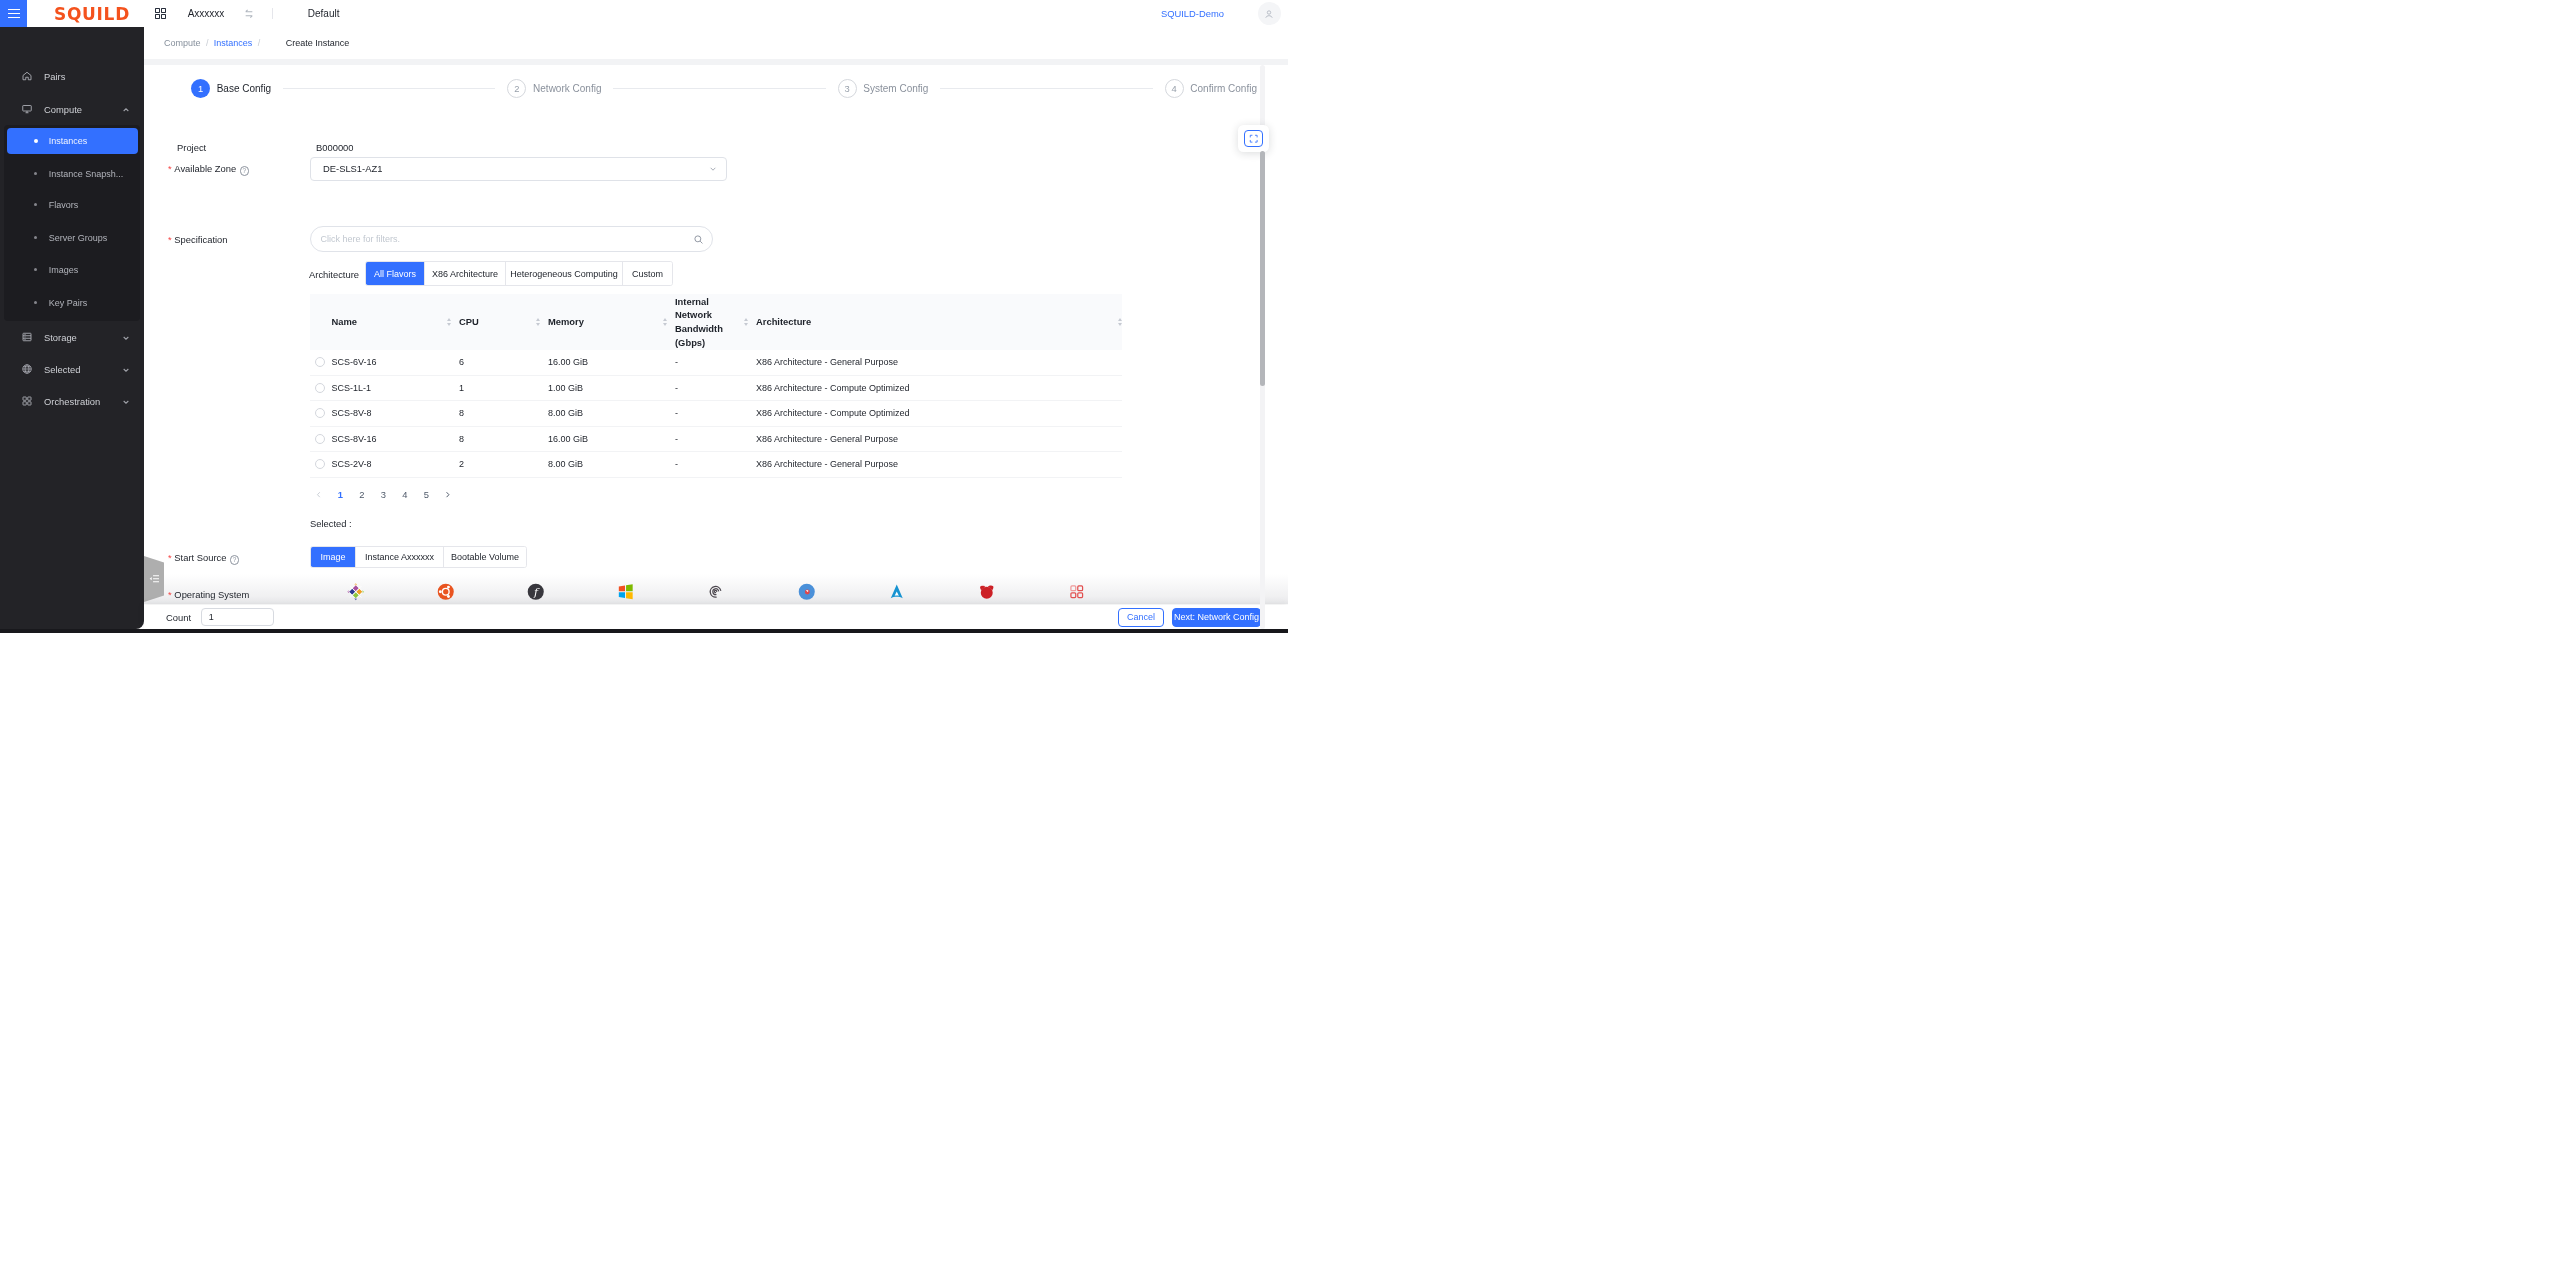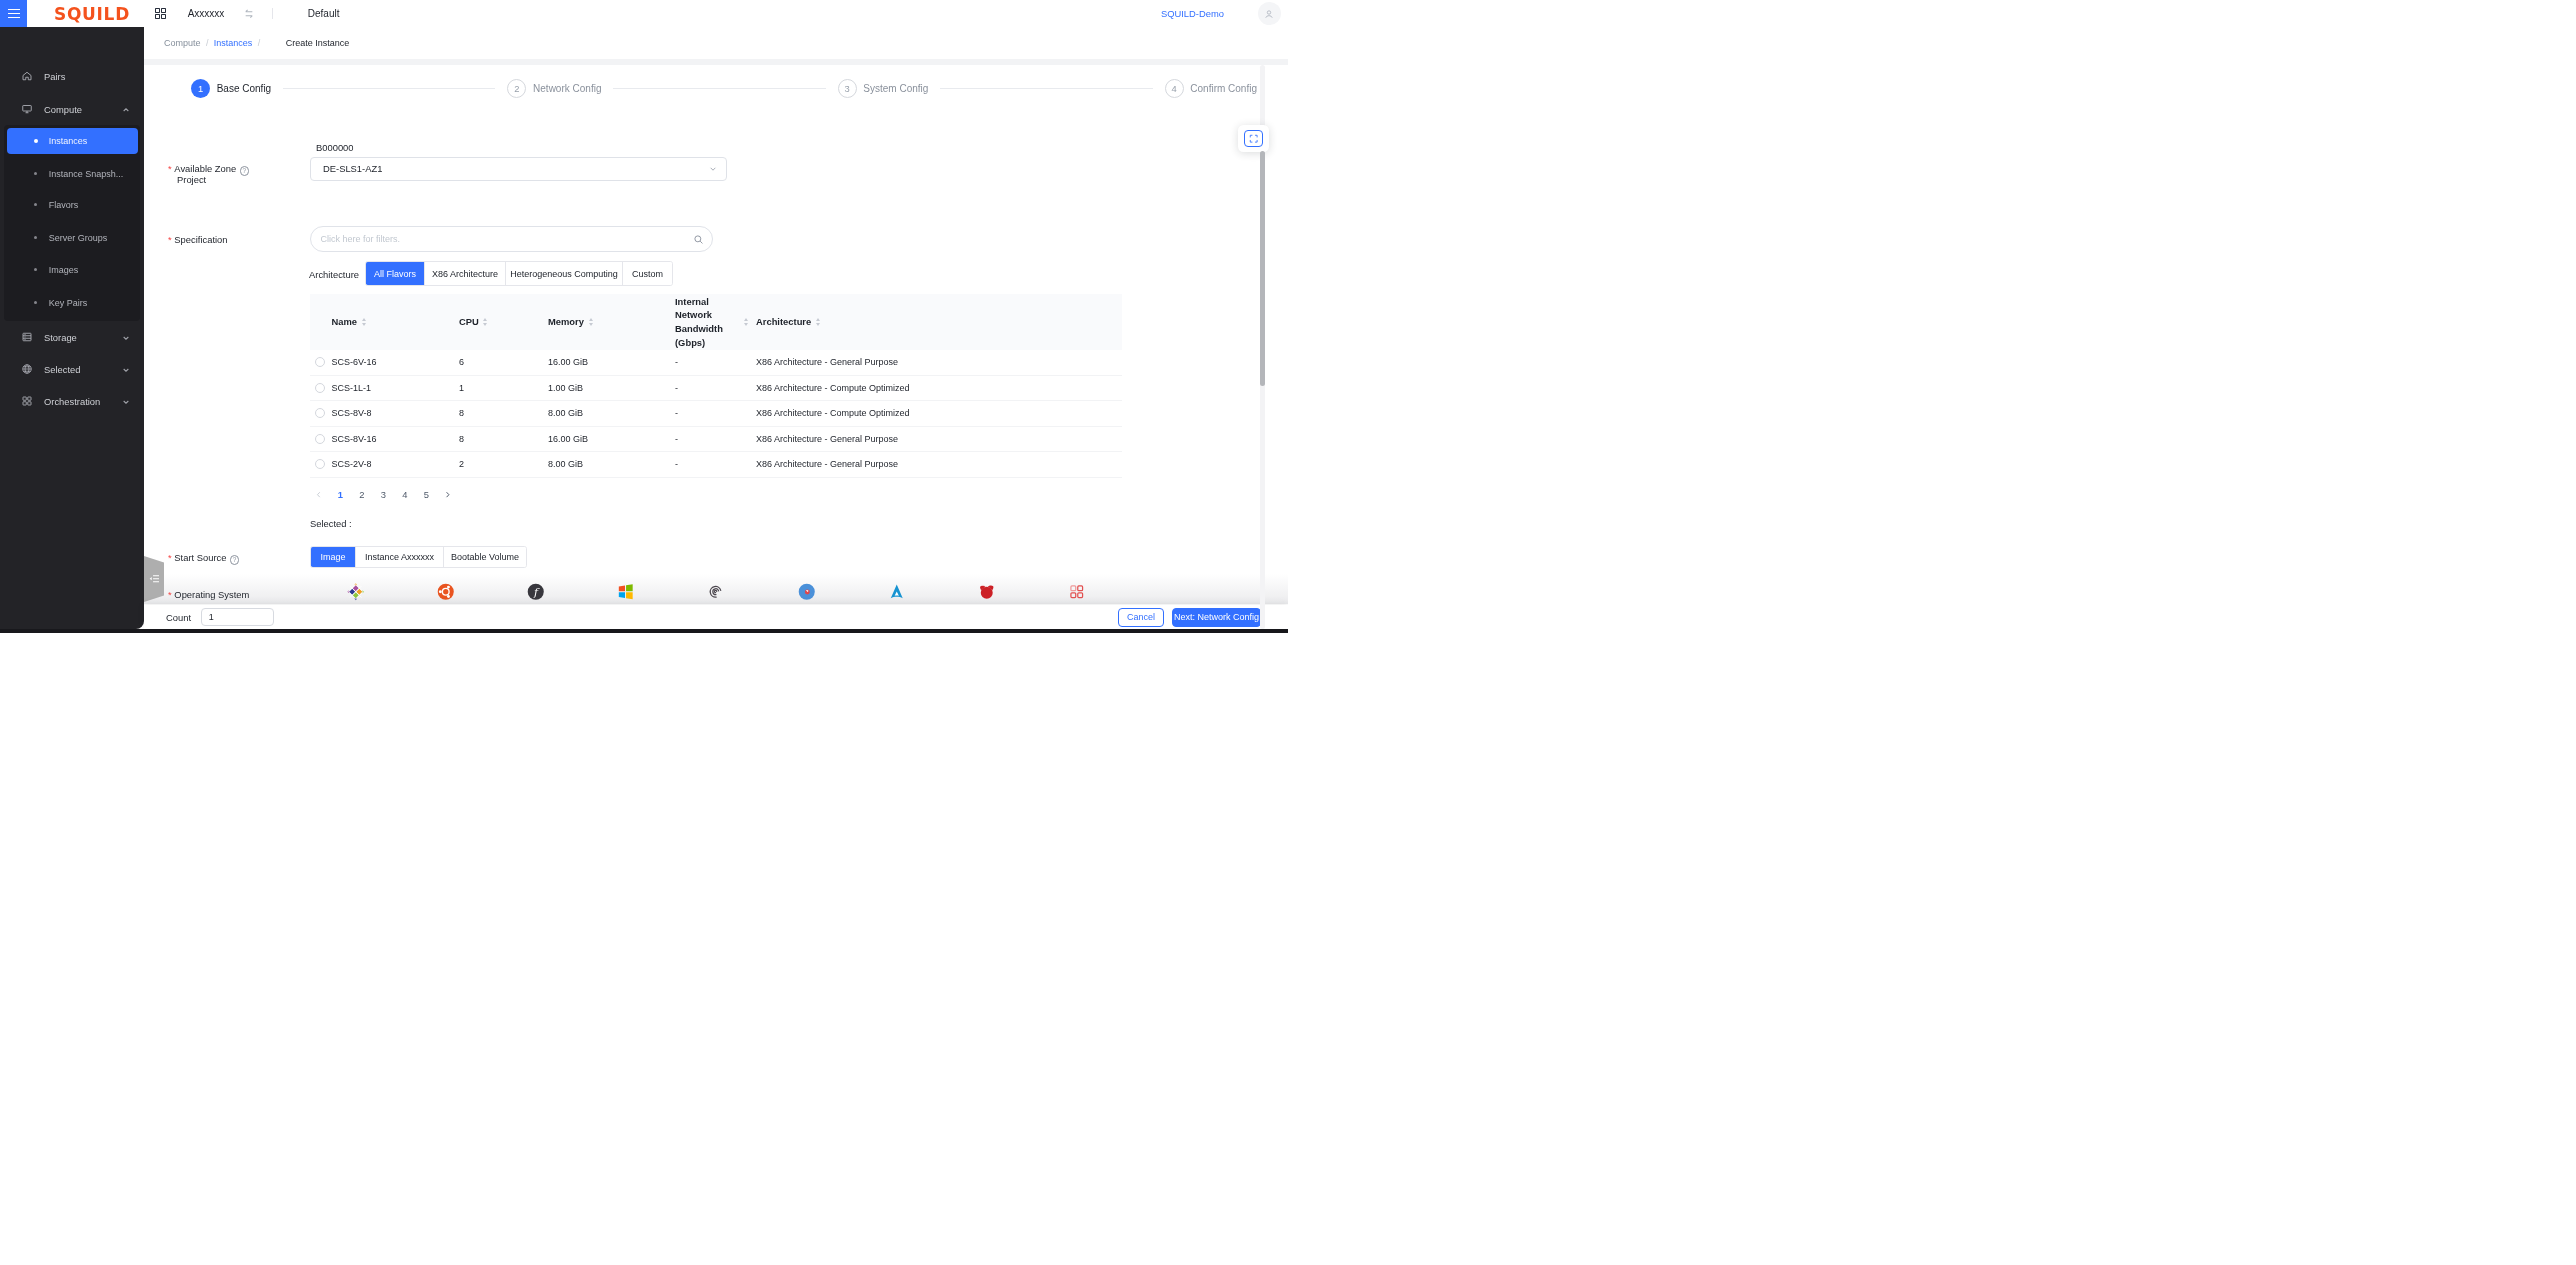--- a/index.html
+++ b/index.html
@@ -83,21 +83,21 @@
   .filter-wrap input::placeholder { color:#c2c8d0; }
 
   .seg-group { position:absolute; display:flex; border:0.7px solid #e5e6eb; border-radius:2.7px; background:#fff; overflow:hidden; }
   .seg { display:flex; align-items:center; justify-content:center; font-size:9px; color:#1d2129; cursor:pointer; border-left:0.7px solid #e5e6eb; background:#fff; white-space:nowrap; }
   .seg:first-child { border-left:none; }
   .seg.active { background:#3370ff; color:#fff; border-left-color:#3370ff; }
 
   
   .ftable { position:absolute; left:310px; top:294px; width:812px; }
   .thead { display:grid; grid-template-columns:141px 89px 127px 81px 1fr; background:#f9fafc; height:56px; }
-  .th { display:flex; align-items:center; font-size:9.4px; font-weight:700; color:#1d2129; padding-left:8px; }
+  .th { display:flex; align-items:center; font-size:9.4px; font-weight:700; color:#1d2129; padding-left:8px;justify-content:space-between; }
   .th.first { padding-left:21.5px; }
   .th .tht { white-space:pre-line; line-height:1.45; }
   .sorter { display:inline-flex; flex-direction:column; gap:1.3px; margin-left:4.7px; }
   .sorter i { width:0; height:0; border-left:2.7px solid transparent; border-right:2.7px solid transparent; }
   .sorter .up { border-bottom:3.4px solid #c6cad2; }
   .sorter .down { border-top:3.4px solid #c6cad2; }
   .trow { display:grid; grid-template-columns:141px 89px 127px 81px 1fr; height:25.5px; border-bottom:0.7px solid #f2f3f5; cursor:pointer; }
   .td { display:flex; align-items:center; font-size:9px; color:#1d2129; padding-left:8px; white-space:nowrap; }
   .td.first { padding-left:21.5px; position:relative; }
   .radio { position:absolute; left:5.4px; top:50%; transform:translateY(-50%); width:10px; height:10px; border-radius:50%; border:0.7px solid #d4d7dd; background:#fff; }
@@ -309,21 +309,21 @@
   <div class="fs-btn">
     <div class="fs-inner">
       <svg width="9.4" height="9.4" viewBox="0 0 22 22" fill="none" stroke="#3370ff" stroke-width="2">
         <path d="M3 8 V3 H8 M14 3 H19 V8 M19 14 V19 H14 M8 19 H3 V14"></path>
       </svg>
     </div>
   </div>
   <div class="sb-track"></div>
   <div class="sb-thumb"></div>
 
-  <span class="flabel" style="left:177px; top:142px;margin-top:32px;">Project</span>
+  <span class="flabel" style="left:177px; top:142px;">Project</span>
   <span class="fvalue" style="left:316px; top:142px;">B000000</span>
 
   <span class="flabel" style="left:168px; top:163px;"><span class="req">*</span><span>Available Zone</span><span class="help">?</span></span>
   <div class="select">
     <span class="sel-text">DE-SLS1-AZ1</span>
     <svg width="8" height="8" viewBox="0 0 12 12" fill="none" stroke="#a9aeb8" stroke-width="1.5">
         <path d="M2.5 4.2 L6 7.8 L9.5 4.2"></path>
       </svg>
   </div>
 

